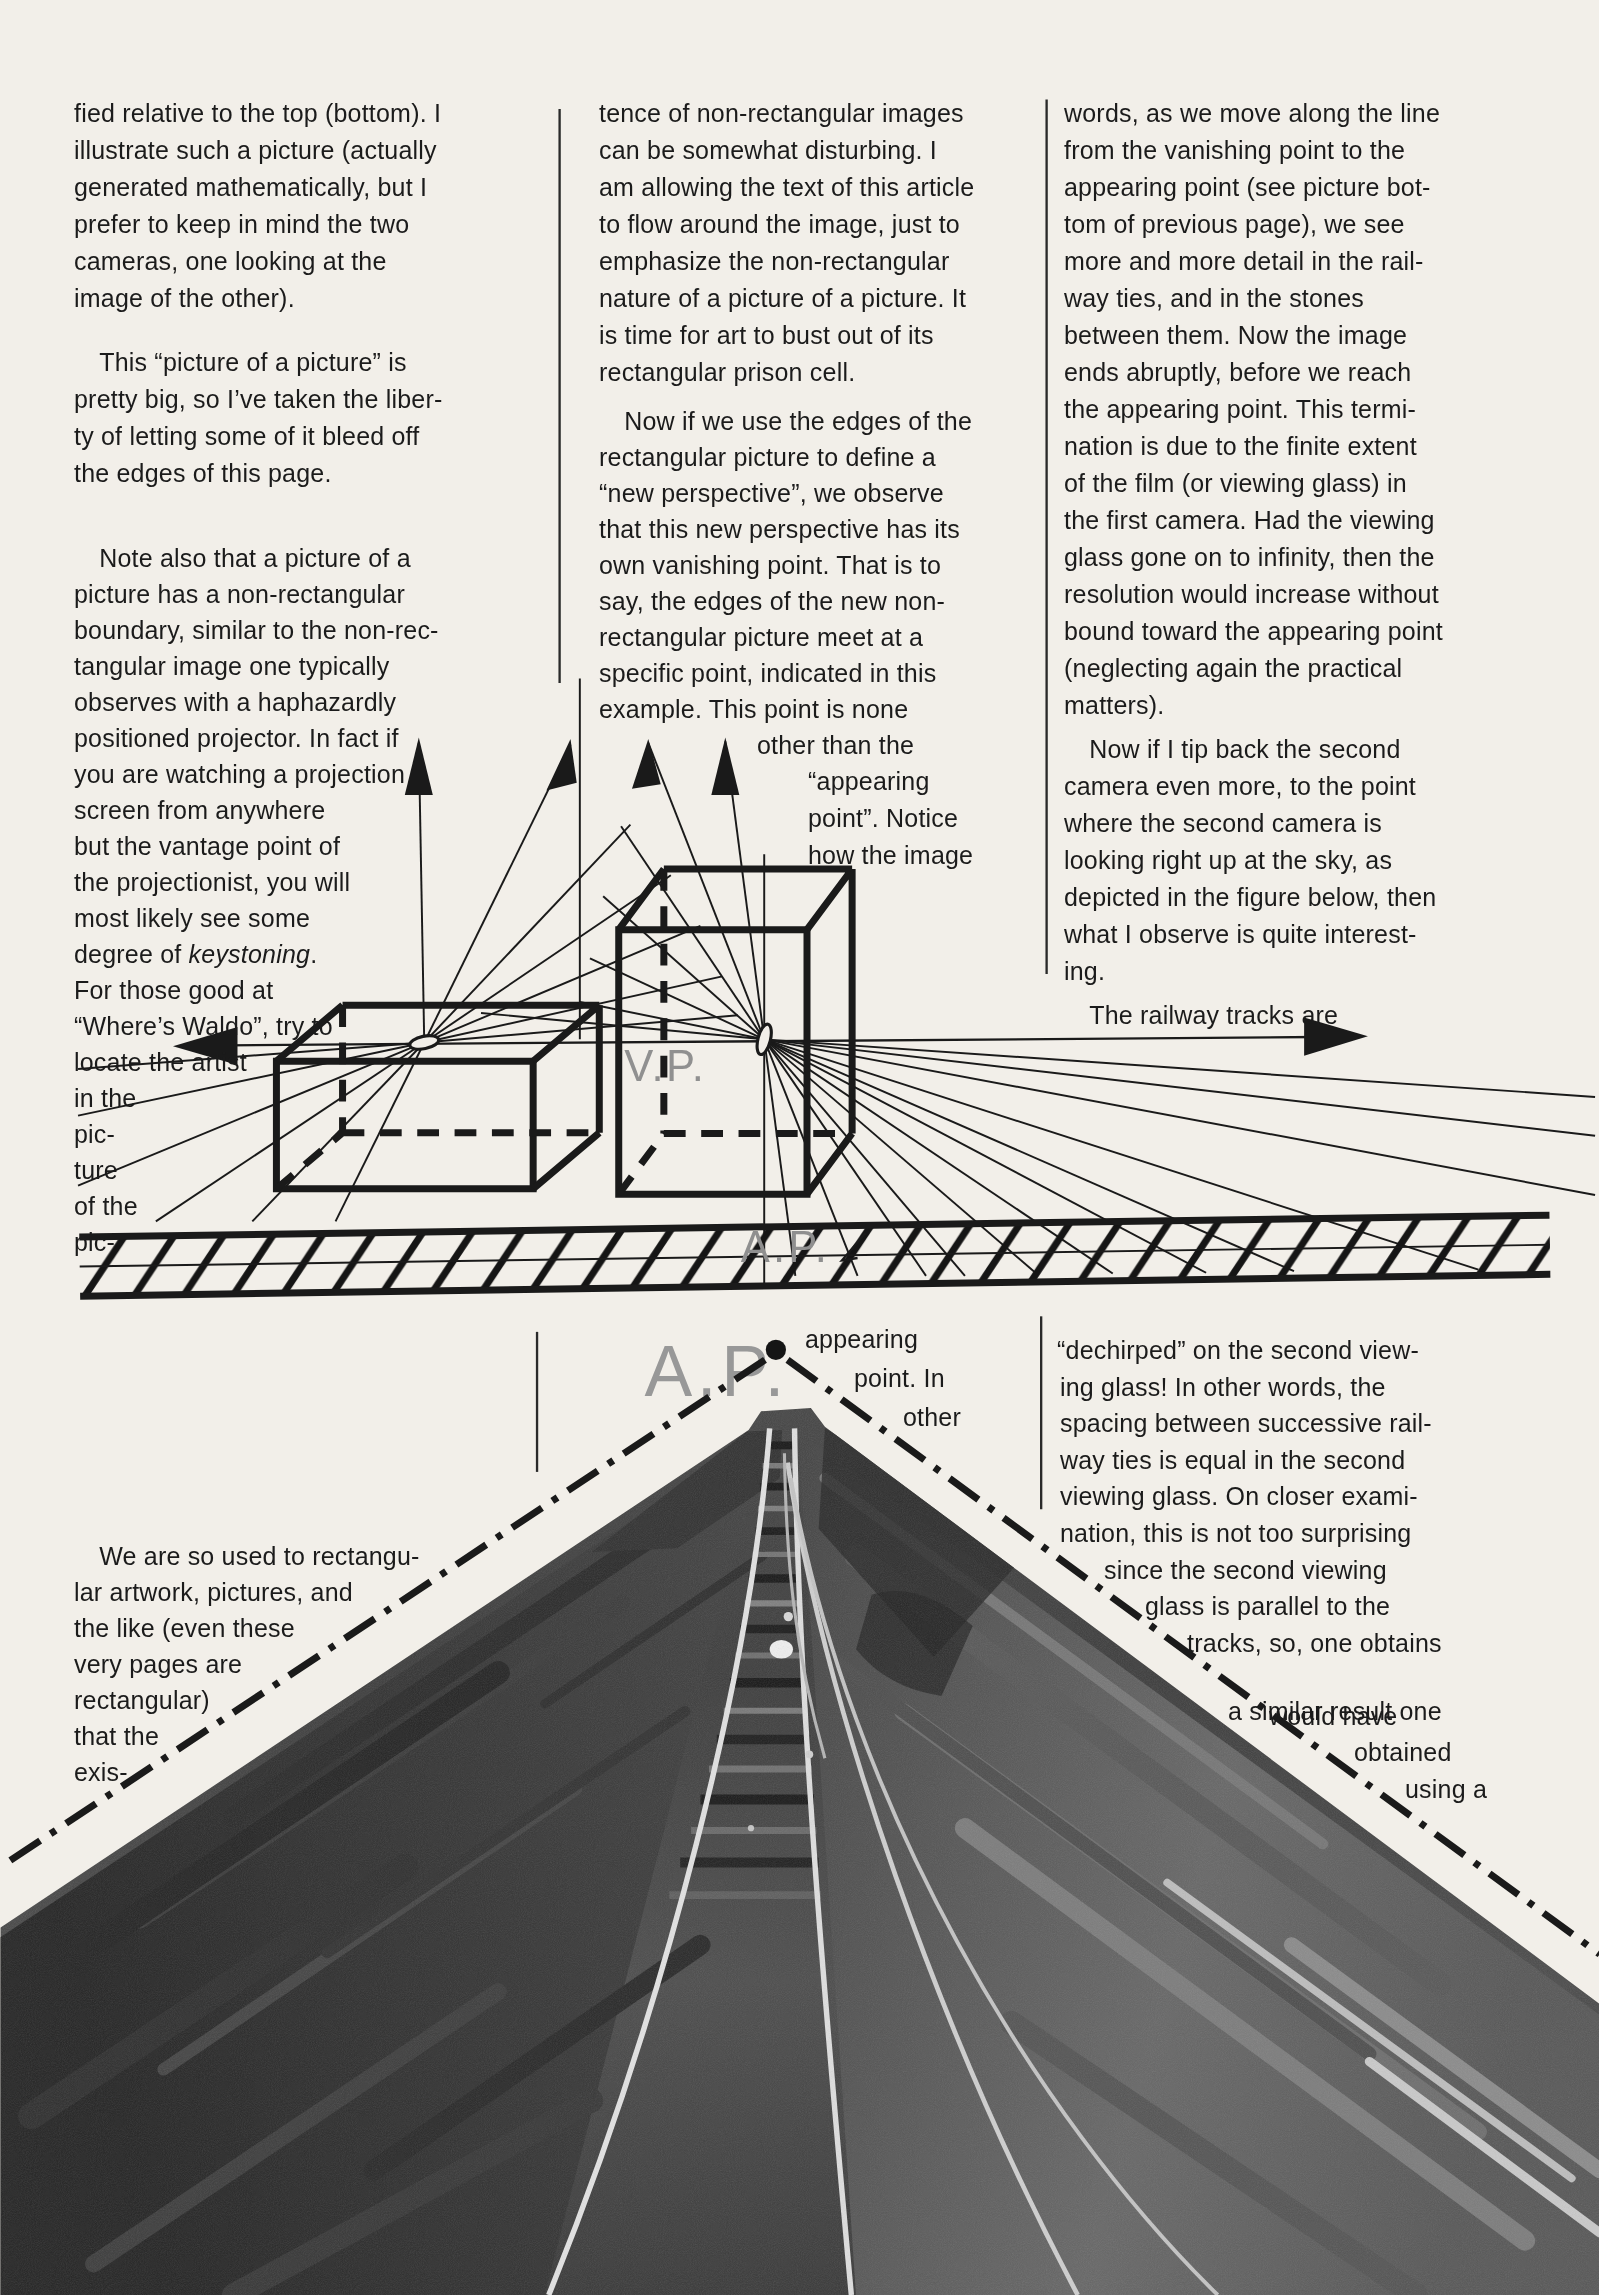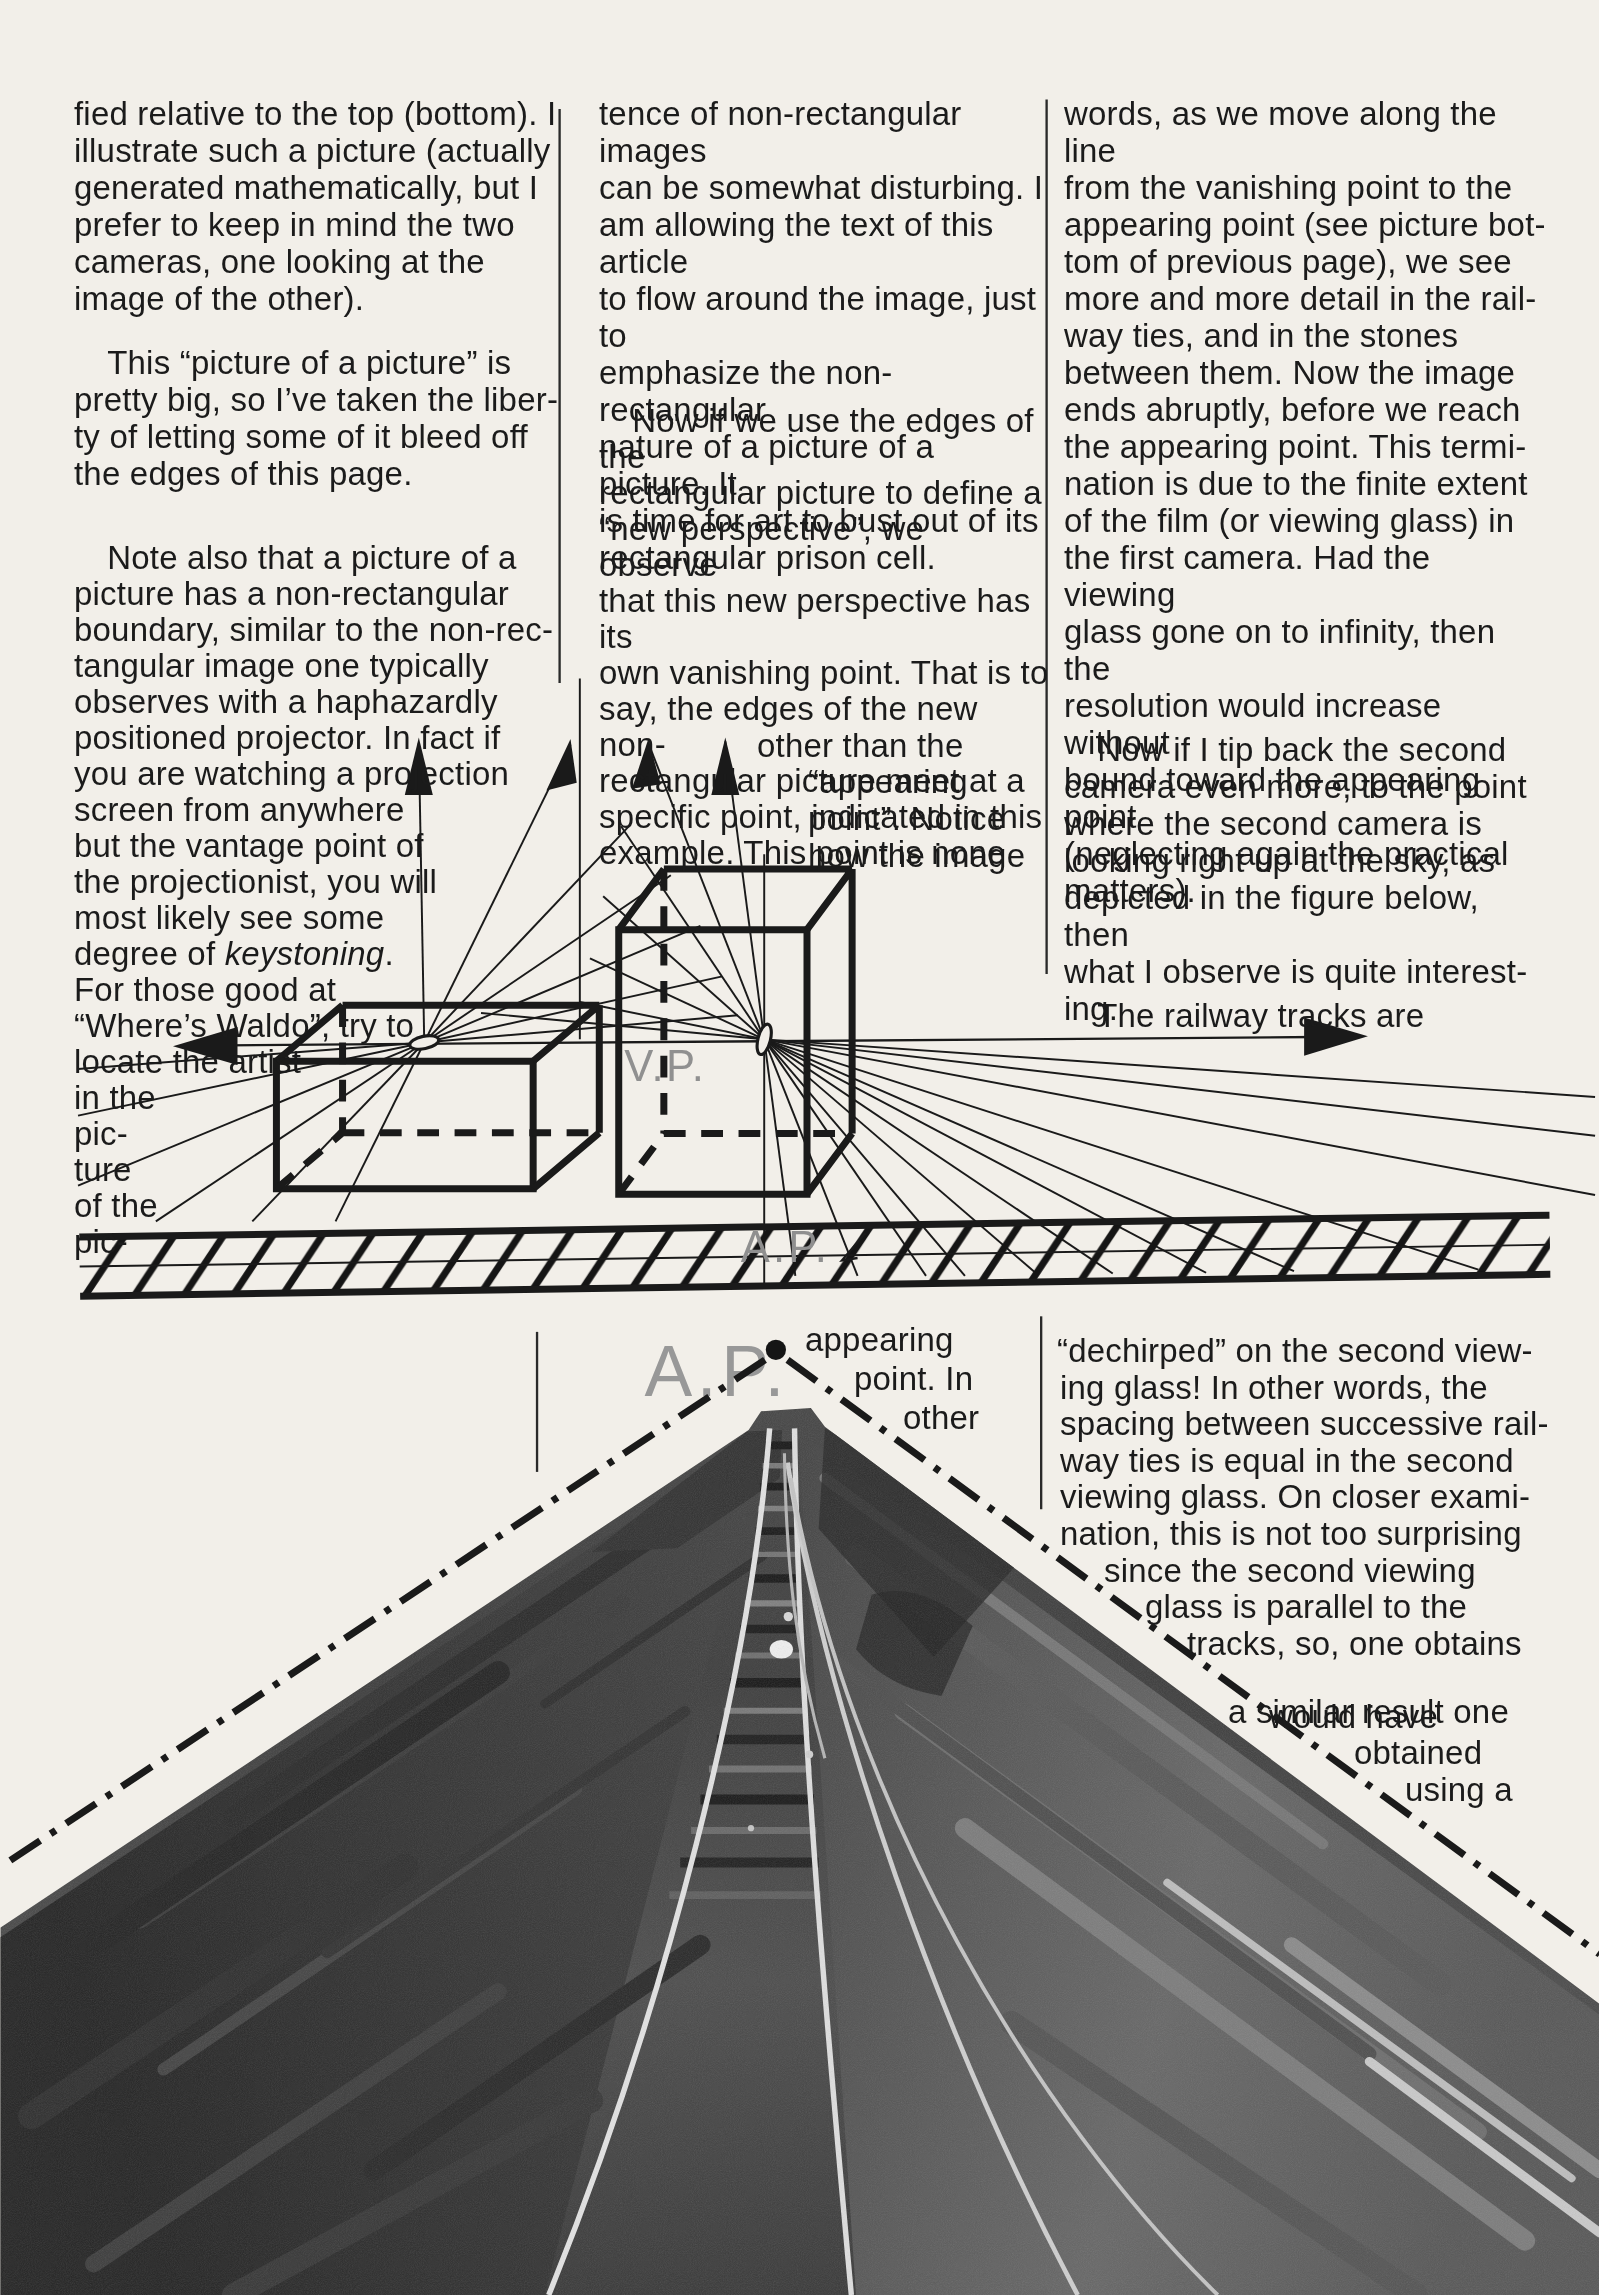--- a/index.html
+++ b/index.html
@@ -1,18 +1,18 @@
 <!DOCTYPE html>
 <html style="font-size:12.5px"><head>
 <meta charset="utf-8">
 <style>
   html,body{margin:0;padding:0;background:#dddad4;}
   #page{position:relative;width:1600px;height:2295px;background:#f2efe9;overflow:hidden;
         font-family:"Liberation Sans",sans-serif;color:#1b1b1b;}
-  .txt{position:absolute;white-space:pre-line;font-size:33px;line-height:37px;letter-spacing:0.2px;}
+  .txt{position:absolute;white-space:pre-line;font-size:25px;line-height:37px;letter-spacing:0.2px;}
   .tight{line-height:36px;}
   .txt em{font-style:italic;}
   svg{position:absolute;left:0;top:0;}
   .noselect{user-select:none;}
 </style>
 </head>
 <body>
 
 <div id="page" class="noselect">
 
@@ -287,20 +287,27 @@
 looking right up at the sky, as
 depicted in the figure below, then
 what I observe is quite interest-
 ing.</div>
   <div class="txt" style="left:1064px;top:997px;width:482px;"> The railway tracks are</div>
 
   <div class="txt" style="left:805px;top:1321px;">appearing</div>
   <div class="txt" style="left:854px;top:1360px;">point.  In</div>
   <div class="txt" style="left:903px;top:1399px;">other</div>
 
+  <div class="txt tight" style="left:74px;top:1538px;width:436px;"> We are so used to rectangu-
+lar artwork, pictures, and
+the like (even these
+very pages are
+rectangular)
+that the
+exis-</div>
 
   <div class="txt" style="left:1057px;top:1332px;">“dechirped” on the second view-</div>
   <div class="txt" style="left:1060px;top:1369px;">ing glass!  In other words, the</div>
   <div class="txt" style="left:1060px;top:1405px;">spacing between successive rail-</div>
   <div class="txt" style="left:1060px;top:1442px;">way ties is equal in the second</div>
   <div class="txt" style="left:1060px;top:1478px;">viewing glass.  On closer exami-</div>
   <div class="txt" style="left:1060px;top:1515px;">nation, this is not too surprising</div>
   <div class="txt" style="left:1104px;top:1552px;">since the second viewing</div>
   <div class="txt" style="left:1145px;top:1588px;">glass is parallel to the</div>
   <div class="txt" style="left:1187px;top:1625px;">tracks, so, one obtains</div>

